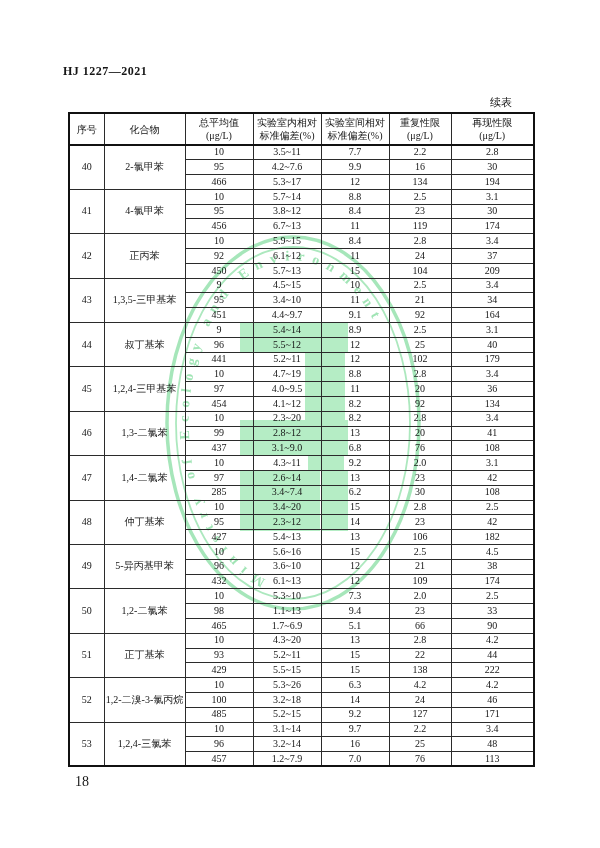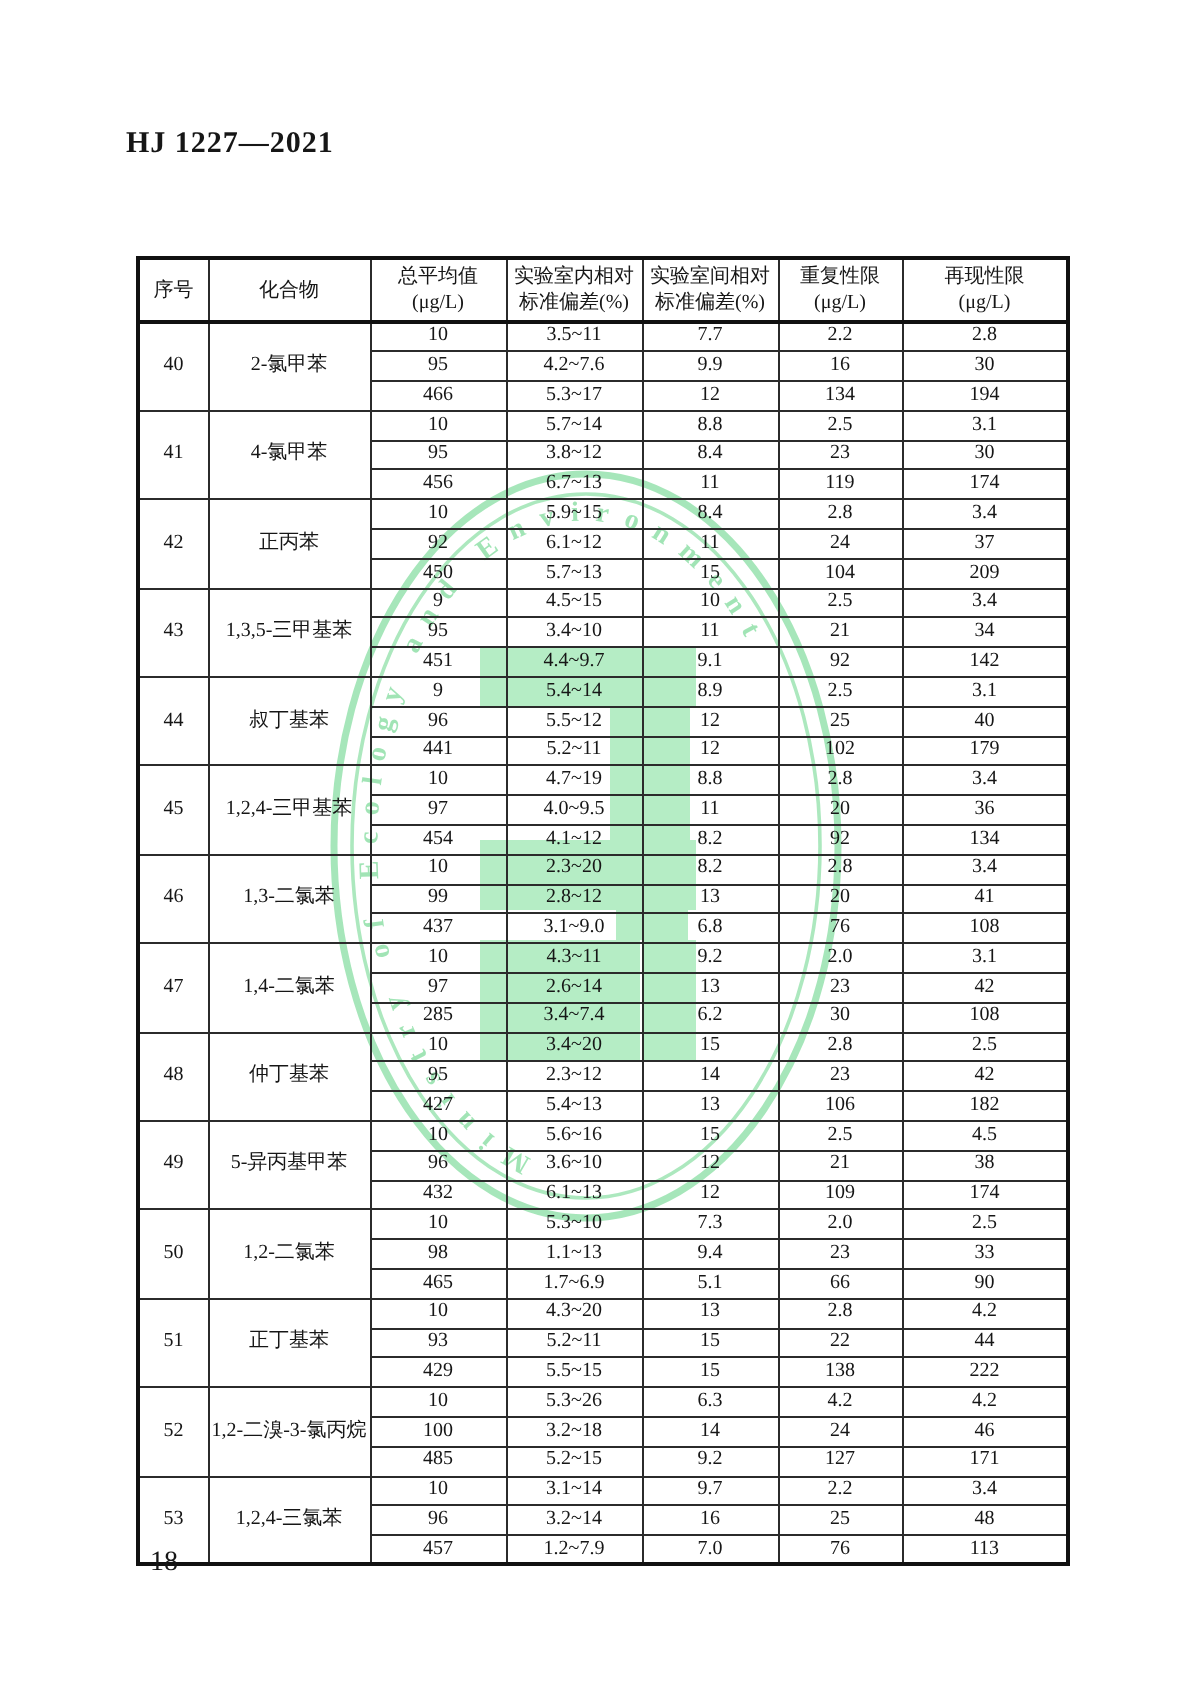--- a/index.html
+++ b/index.html
@@ -5,33 +5,32 @@
   html,body{margin:0;padding:0;}
   body{
     width:600px;height:848px;position:relative;overflow:hidden;
     background:#ffffff;color:#161616;
     font-family:"Liberation Serif","DejaVu Serif",serif;
   }
   .page{position:absolute;inset:0;background:#ffffff;}
   .watermark{position:absolute;left:0;top:0;z-index:0;pointer-events:none;}
   .std-no{
     position:absolute;left:63px;top:64px;z-index:1;
-    font-size:15px;font-weight:bold;letter-spacing:.5px;
+    font-size:12px;font-weight:bold;letter-spacing:.5px;
   }
   .cont-label{
     position:absolute;left:0;top:95px;width:533px;z-index:1;
     text-align:right;padding-right:21px;box-sizing:border-box;
     font-size:11px;
   }
   table.data-table{
     position:absolute;left:68px;top:112px;width:465px;z-index:1;
     border-collapse:collapse;table-layout:fixed;
     font-size:10px;text-align:center;background:transparent;
     border:2px solid #111;
-    margin-top:16px;
   }
   .data-table th,.data-table td{
     border:1px solid #2b2b2b;padding:0 1px;font-weight:normal;
     vertical-align:middle;background:transparent;
   }
   .data-table thead th{
     height:30px;line-height:1.3;font-size:10px;
     border-bottom:2px solid #111;
   }
   .th-line{display:block;}
@@ -59,20 +58,21 @@
     <ellipse cx="293" cy="423" rx="126" ry="186" fill="none" stroke-width="3.5" opacity="0.85" stroke="#97e2ae"></ellipse>
     <ellipse cx="293" cy="423" rx="117" ry="176" fill="none" stroke-width="1.8" opacity="0.8" stroke="#97e2ae"></ellipse>
     <path id="wm-text-path" d="M 266 579 A 104 162 0 1 1 383 342" fill="none"></path>
     <text font-size="14" font-weight="bold" letter-spacing="8" opacity="0.9" font-family="Liberation Serif, DejaVu Serif, serif" fill="#97e2ae">
       <textPath href="#wm-text-path">Ministry of Ecology and Environment</textPath>
     </text>
   </svg>
 
   <div class="std-no">HJ 1227—2021</div>
 
+  <div class="cont-label">续表</div>
 
   <table class="data-table">
     <colgroup>
       <col style="width:35px">
         <col style="width:81px">
         <col style="width:68px">
       <col style="width:68px">
         <col style="width:68px">
         <col style="width:62px">
       <col style="width:83px">
@@ -191,21 +191,21 @@
           <td>3.4~10</td>
           <td>11</td>
           <td>21</td>
           <td>34</td>
         </tr>
         <tr>
           <td>451</td>
           <td>4.4~9.7</td>
           <td>9.1</td>
           <td>92</td>
-          <td>142</td>
+          <td>164</td>
         </tr>
         <tr>
           <td rowspan="3">44</td>
           <td rowspan="3">叔丁基苯</td>
           <td>9</td>
           <td>5.4~14</td>
           <td>8.9</td>
           <td>2.5</td>
           <td>3.1</td>
         </tr>

